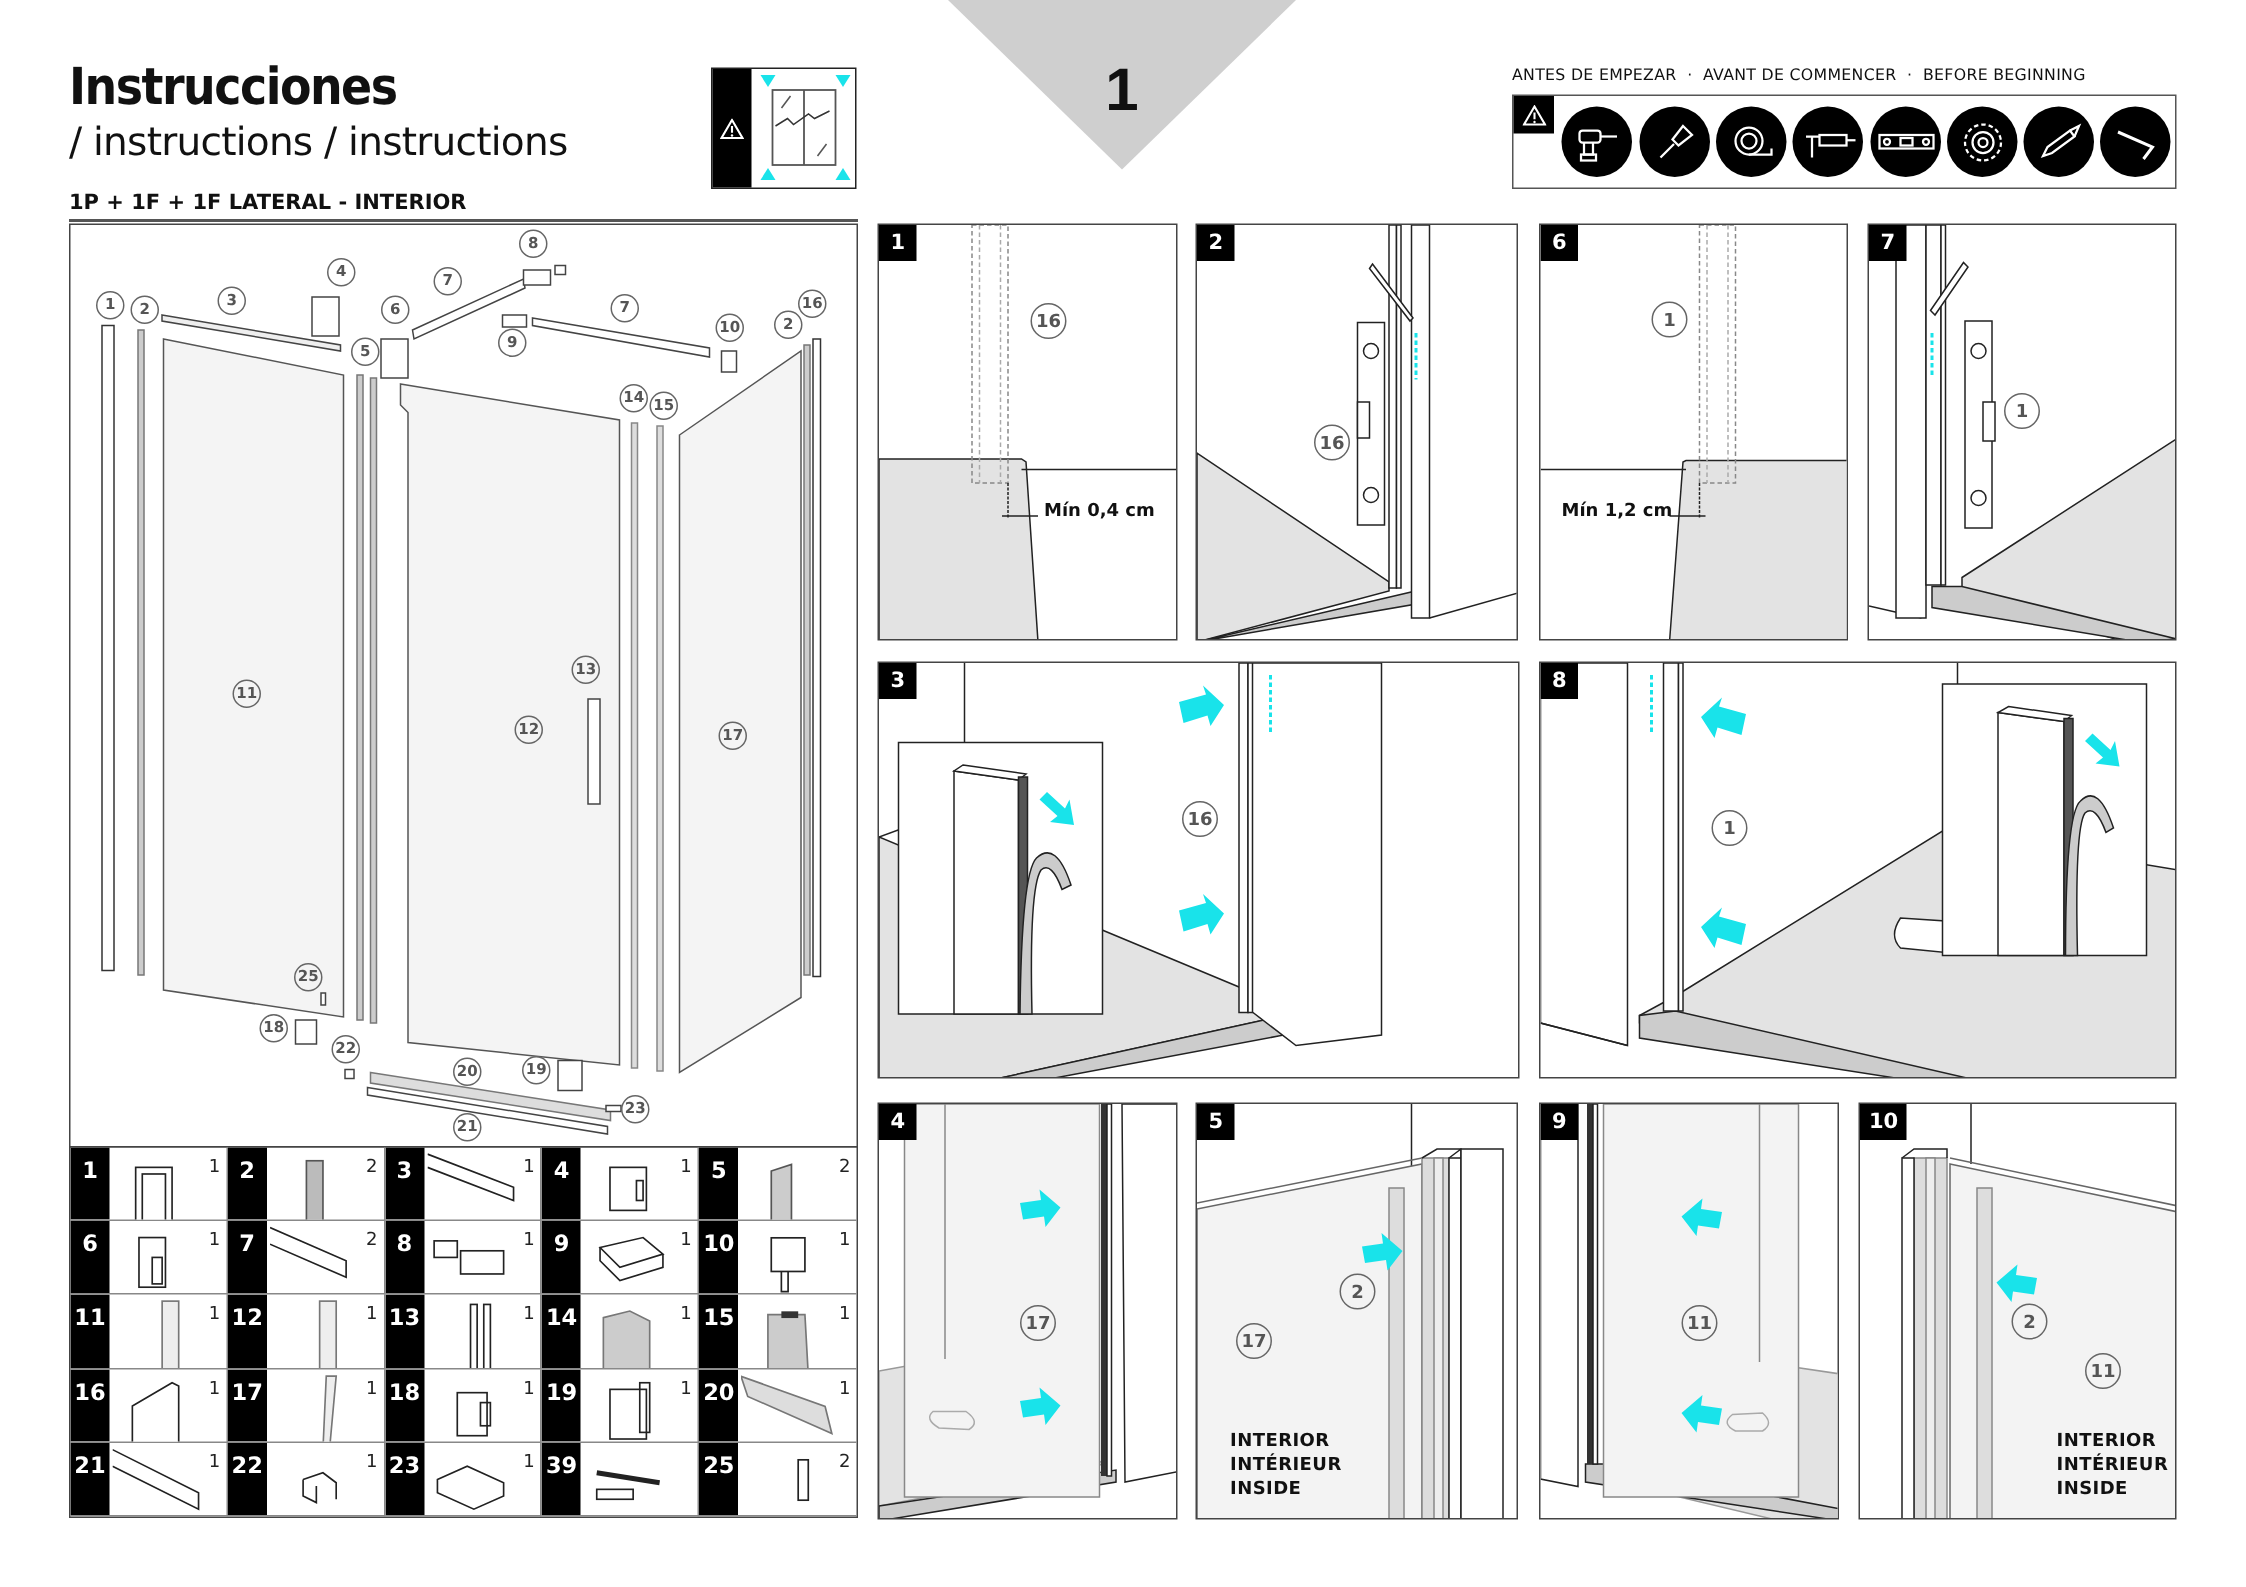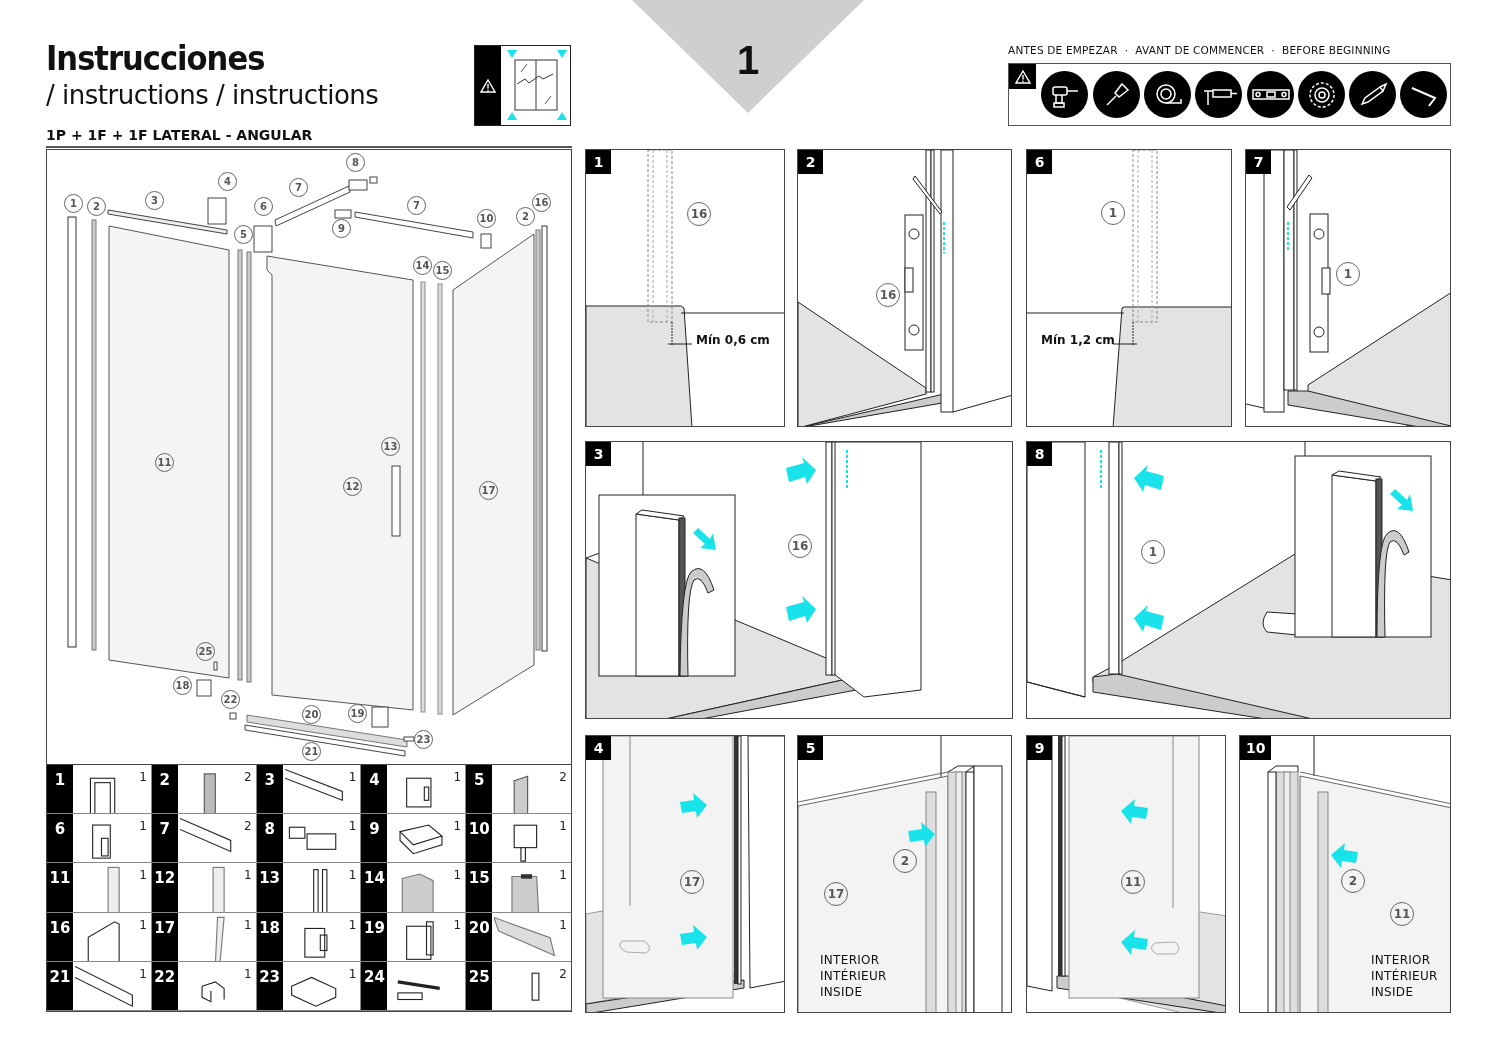--- a/index.html
+++ b/index.html
@@ -17,35 +17,35 @@
   .page-num { left: 700px; top: 38px; width: 96px; text-align: center; font-size: 40px; font-weight: bold; font-family: "Liberation Sans", sans-serif; }
   .before-label { left: 1008px; top: 44px; font-size: 10.5px; font-weight: normal; letter-spacing: 0.2px; }
   .tools-box { left: 1008px; top: 63px; width: 443px; height: 63px; border: 1.5px solid #555; }
   .tools-warn { position: absolute; left: 0; top: 0; width: 27px; height: 25px; background: #000; display: flex; align-items: center; justify-content: center; }
   .tool { position: absolute; top: 7px; width: 47px; height: 47px; border-radius: 50%; background: #000; display: flex; align-items: center; justify-content: center; }
   .panel { border: 1.5px solid #444; background: #fff; overflow: hidden; }
   .step-badge { position: absolute; left: 0; top: 0; min-width: 25px; height: 24px; padding: 0 6px; background: #000; color: #fff; font-size: 14px; font-weight: bold; display: flex; align-items: center; justify-content: center; z-index: 3; }
   .callout { position: absolute; width: 24px; height: 24px; border: 1.6px solid #666; border-radius: 50%; color: #555; font-size: 12px; font-weight: bold; display: flex; align-items: center; justify-content: center; background: transparent; z-index: 2; }
   .callout.sm { width: 19px; height: 19px; font-size: 10px; border-width: 1.2px; }
   .dimtext { position: absolute; font-size: 12px; font-weight: bold; color: #111; z-index: 2; }
-  .interior { position: absolute; font-size: 12px; font-weight: normal; line-height: 16px; color: #111; z-index: 2; letter-spacing: 0.3px; }
+  .interior { position: absolute; font-size: 12px; font-weight: bold; line-height: 16px; color: #111; z-index: 2; letter-spacing: 0.3px; }
   svg { position: absolute; left: 0; top: 0; }
   .parts-grid { left: 46px; top: 764px; width: 526px; height: 248px; border: 1.5px solid #444; display: grid; grid-template-columns: repeat(5, 1fr); grid-template-rows: repeat(5, 1fr); }
   .part-cell { position: relative; border-right: 1px solid #888; border-bottom: 1px solid #888; overflow: hidden; }
   .part-cell:nth-child(5n) { border-right: none; }
   .part-num { position: absolute; left: 0; top: 0; bottom: 0; width: 26px; background: #000; color: #fff; font-size: 15px; font-weight: bold; display: flex; justify-content: center; padding-top: 6px; }
   .part-qty { position: absolute; right: 4px; top: 5px; font-size: 12px; color: #222; }
   .part-ico { position: absolute; left: 28px; right: 14px; top: 0; bottom: 0; }
 </style>
 </head>
 <body>
 
 <div class="abs title">Instrucciones</div>
 <div class="abs subtitle">/ instructions / instructions</div>
-<div class="abs model">1P + 1F + 1F LATERAL - ANGULAR</div>
+<div class="abs model">1P + 1F + 1F LATERAL - INTERIOR</div>
 <div class="abs model-rule"></div>
 
 <div class="abs warn-box">
   <div class="black">
     <svg style="position:static" width="16" height="14" viewBox="0 0 16 14">
         <path d="M8 1 L15 13 L1 13 Z" fill="none" stroke="#fff" stroke-width="1.4"></path>
         <line x1="8" y1="5" x2="8" y2="9.5" stroke="#fff" stroke-width="1.4"></line>
         <circle cx="8" cy="11.3" r="0.8" fill="#fff"></circle>
       </svg>
   </div>
@@ -393,21 +393,21 @@
       <div class="part-qty">1</div>
     </div>
     <div class="part-cell">
       <div class="part-num">23</div>
       <svg class="part-ico" viewBox="0 0 56 50" preserveAspectRatio="xMidYMid meet">
         <path d="M6 22 L24 14 L46 24 L46 32 L28 40 L6 30 Z" fill="#fff" stroke="#222"></path>
       </svg>
       <div class="part-qty">1</div>
     </div>
     <div class="part-cell">
-      <div class="part-num">24</div>
+      <div class="part-num">39</div>
       <svg class="part-ico" viewBox="0 0 56 50" preserveAspectRatio="xMidYMid meet">
         <line x1="8" y1="18" x2="46" y2="24" stroke="#222" stroke-width="3"></line>
         <rect x="8" y="28" width="22" height="6" fill="#fff" stroke="#222"></rect>
       </svg>
       <div class="part-qty"></div>
     </div>
     <div class="part-cell">
       <div class="part-num">25</div>
       <svg class="part-ico" viewBox="0 0 56 50" preserveAspectRatio="xMidYMid meet">
         <rect x="34" y="10" width="6" height="24" fill="#fff" stroke="#222"></rect>
@@ -421,21 +421,21 @@
   <svg width="200" height="278">
       <path d="M0 156 L95 156 L98 158 L106 278 L0 278 Z" fill="#e3e3e3" stroke="#222"></path>
       <line x1="95" y1="163" x2="200" y2="163" stroke="#222"></line>
   <rect x="62" y="0" width="24" height="172" fill="none" stroke="#888" stroke-dasharray="3 2"></rect>
       <line x1="67" y1="0" x2="67" y2="172" stroke="#aaa" stroke-dasharray="3 2"></line>
       <line x1="81" y1="0" x2="81" y2="172" stroke="#aaa" stroke-dasharray="3 2"></line>
   <line x1="86" y1="172" x2="86" y2="196" stroke="#222" stroke-dasharray="2 1"></line>
       <line x1="82" y1="194" x2="106" y2="194" stroke="#222"></line>
     </svg>
   <div class="callout" style="left:101px;top:52px">16</div>
-  <div class="dimtext" style="left:110px;top:183px">Mín 0,6 cm</div>
+  <div class="dimtext" style="left:110px;top:183px">Mín 0,4 cm</div>
 </div>
 
 <div class="abs panel" style="left:797px;top:149px;width:215px;height:278px">
   <div class="step-badge">2</div>
   <svg width="215" height="278">
       <path d="M0 152 L128 238 L128 244 L0 278 Z" fill="#e3e3e3" stroke="#222"></path>
       <path d="M0 278 L150 243 L150 252 L0 278 Z" fill="#ccc" stroke="#222"></path>
   <line x1="155" y1="262" x2="215" y2="245" stroke="#222"></line>
       <rect x="143" y="0" width="12" height="262" fill="#fff" stroke="#222"></rect>
   <rect x="128" y="0" width="5" height="242" fill="#fff" stroke="#222"></rect>

